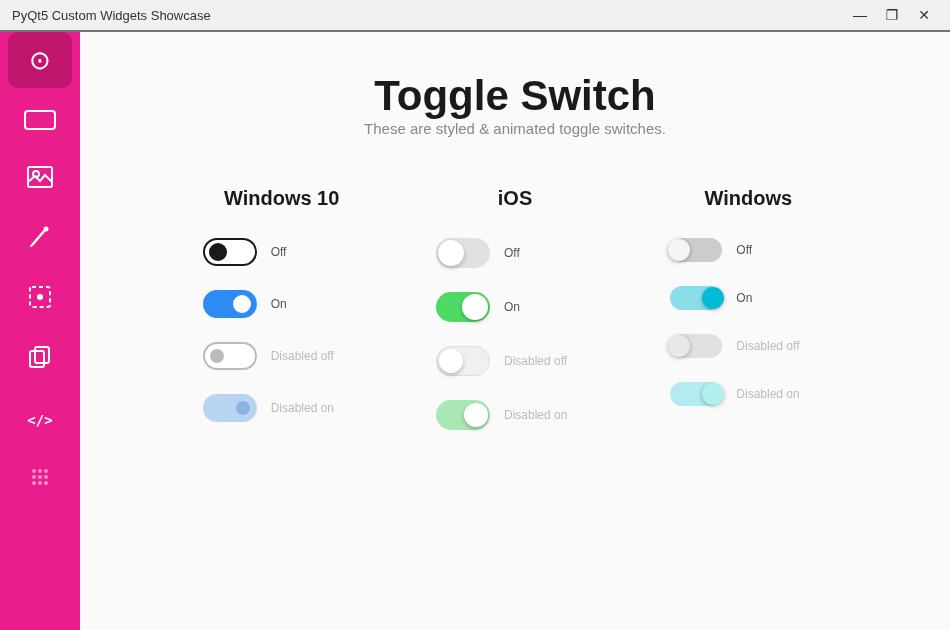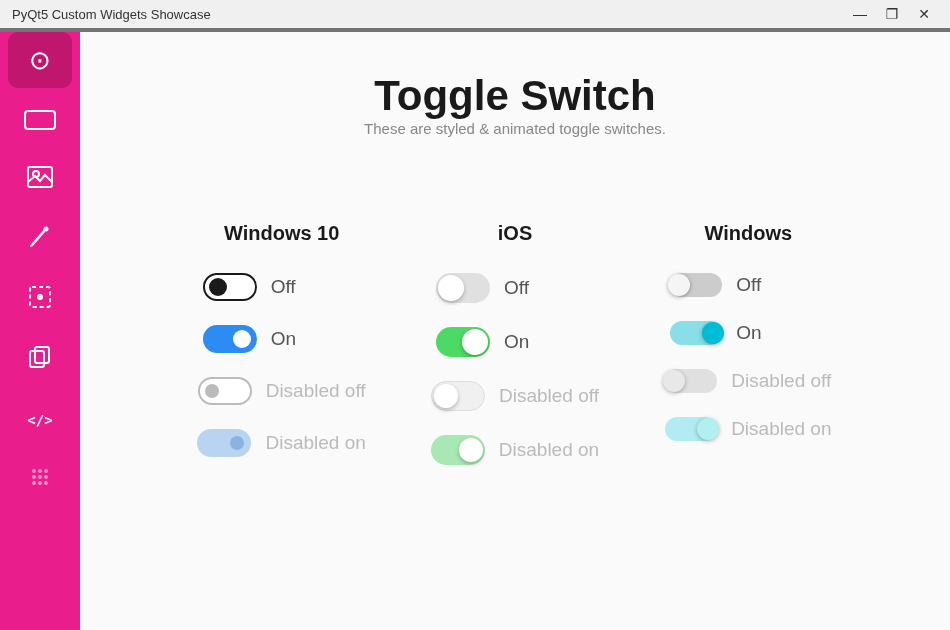--- a/index.html
+++ b/index.html
@@ -3,21 +3,21 @@
   <meta charset="utf-8">
   <style>
     * { margin: 0; padding: 0; box-sizing: border-box; }
     body { font-family: 'Segoe UI', Arial, sans-serif; background: #f5f5f5; width: 950px; height: 630px; overflow: hidden; display: flex; }
 
     
     .title-bar {
       position: absolute; top: 0; left: 0; right: 0; height: 32px;
       background: #f0f0f0; display: flex; align-items: center;
       justify-content: space-between; padding: 0 12px;
-      border-bottom: 4px solid #737373; z-index: 100;
+      border-bottom: 2px solid #737373; z-index: 100;
     }
     .title-bar-title { font-size: 13px; color: #333; }
     .title-bar-controls { display: flex; gap: 4px; }
     .title-bar-btn {
       width: 28px; height: 24px; display: flex; align-items: center;
       justify-content: center; font-size: 14px; cursor: pointer;
       background: none; border: none; color: #333;
     }
 
     
@@ -47,27 +47,27 @@
     }
 
     
     .toggle-grid {
       display: grid; grid-template-columns: 1fr 1fr 1fr;
       gap: 0; max-width: 700px; margin: 0 auto;
     }
     .toggle-col { display: flex; flex-direction: column; align-items: center; gap: 8px; }
     .col-header {
       font-size: 20px; font-weight: 600; color: #1a1a1a;
-      margin-bottom: 20px; text-align: left; margin-top: 35px;
+      margin-bottom: 20px; text-align: left;
     }
     .toggle-row {
       display: flex; align-items: center; gap: 14px;
       margin-bottom: 16px; width: 100%; justify-content: center;
     }
-    .toggle-label { font-size: 19px; color: #555; min-width: 90px; }
+    .toggle-label { font-size: 12px; color: #555; min-width: 90px; }
 
     
 
     
     .toggle-win {
       width: 54px; height: 28px; border-radius: 14px;
       position: relative; cursor: pointer; flex-shrink: 0;
     }
     .toggle-win-off {
       background: #fff; border: 2px solid #1a1a1a;

